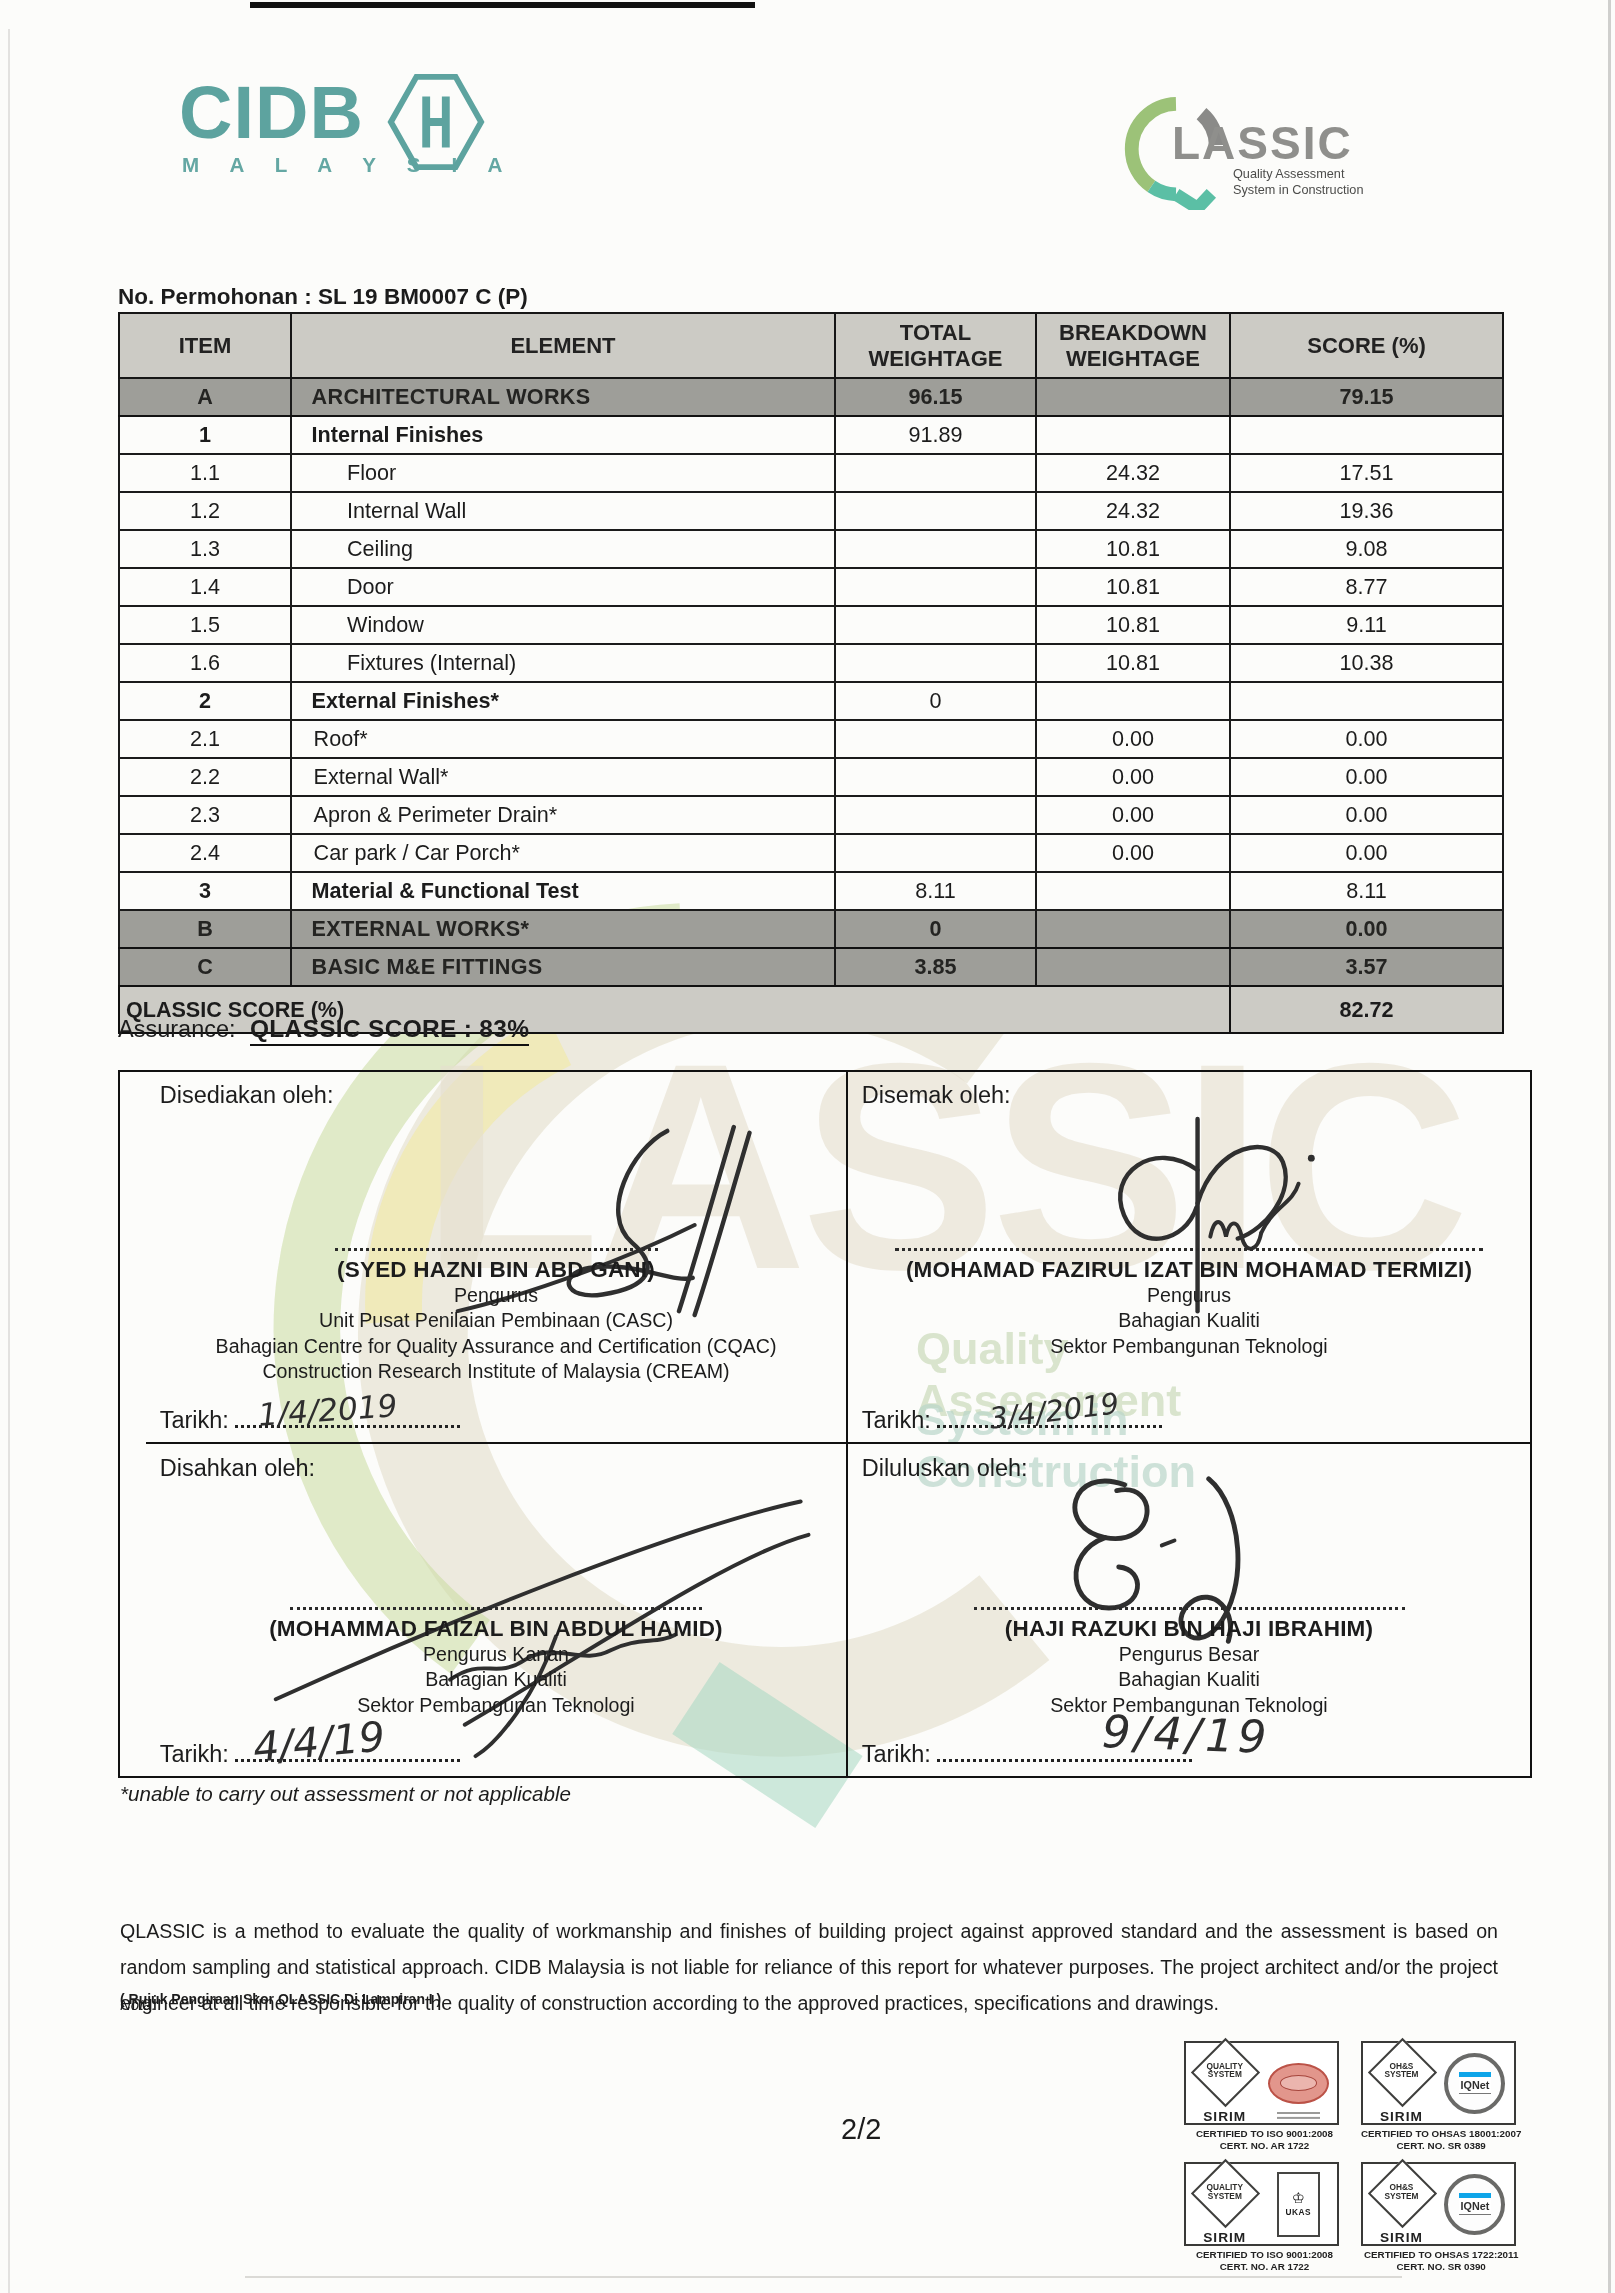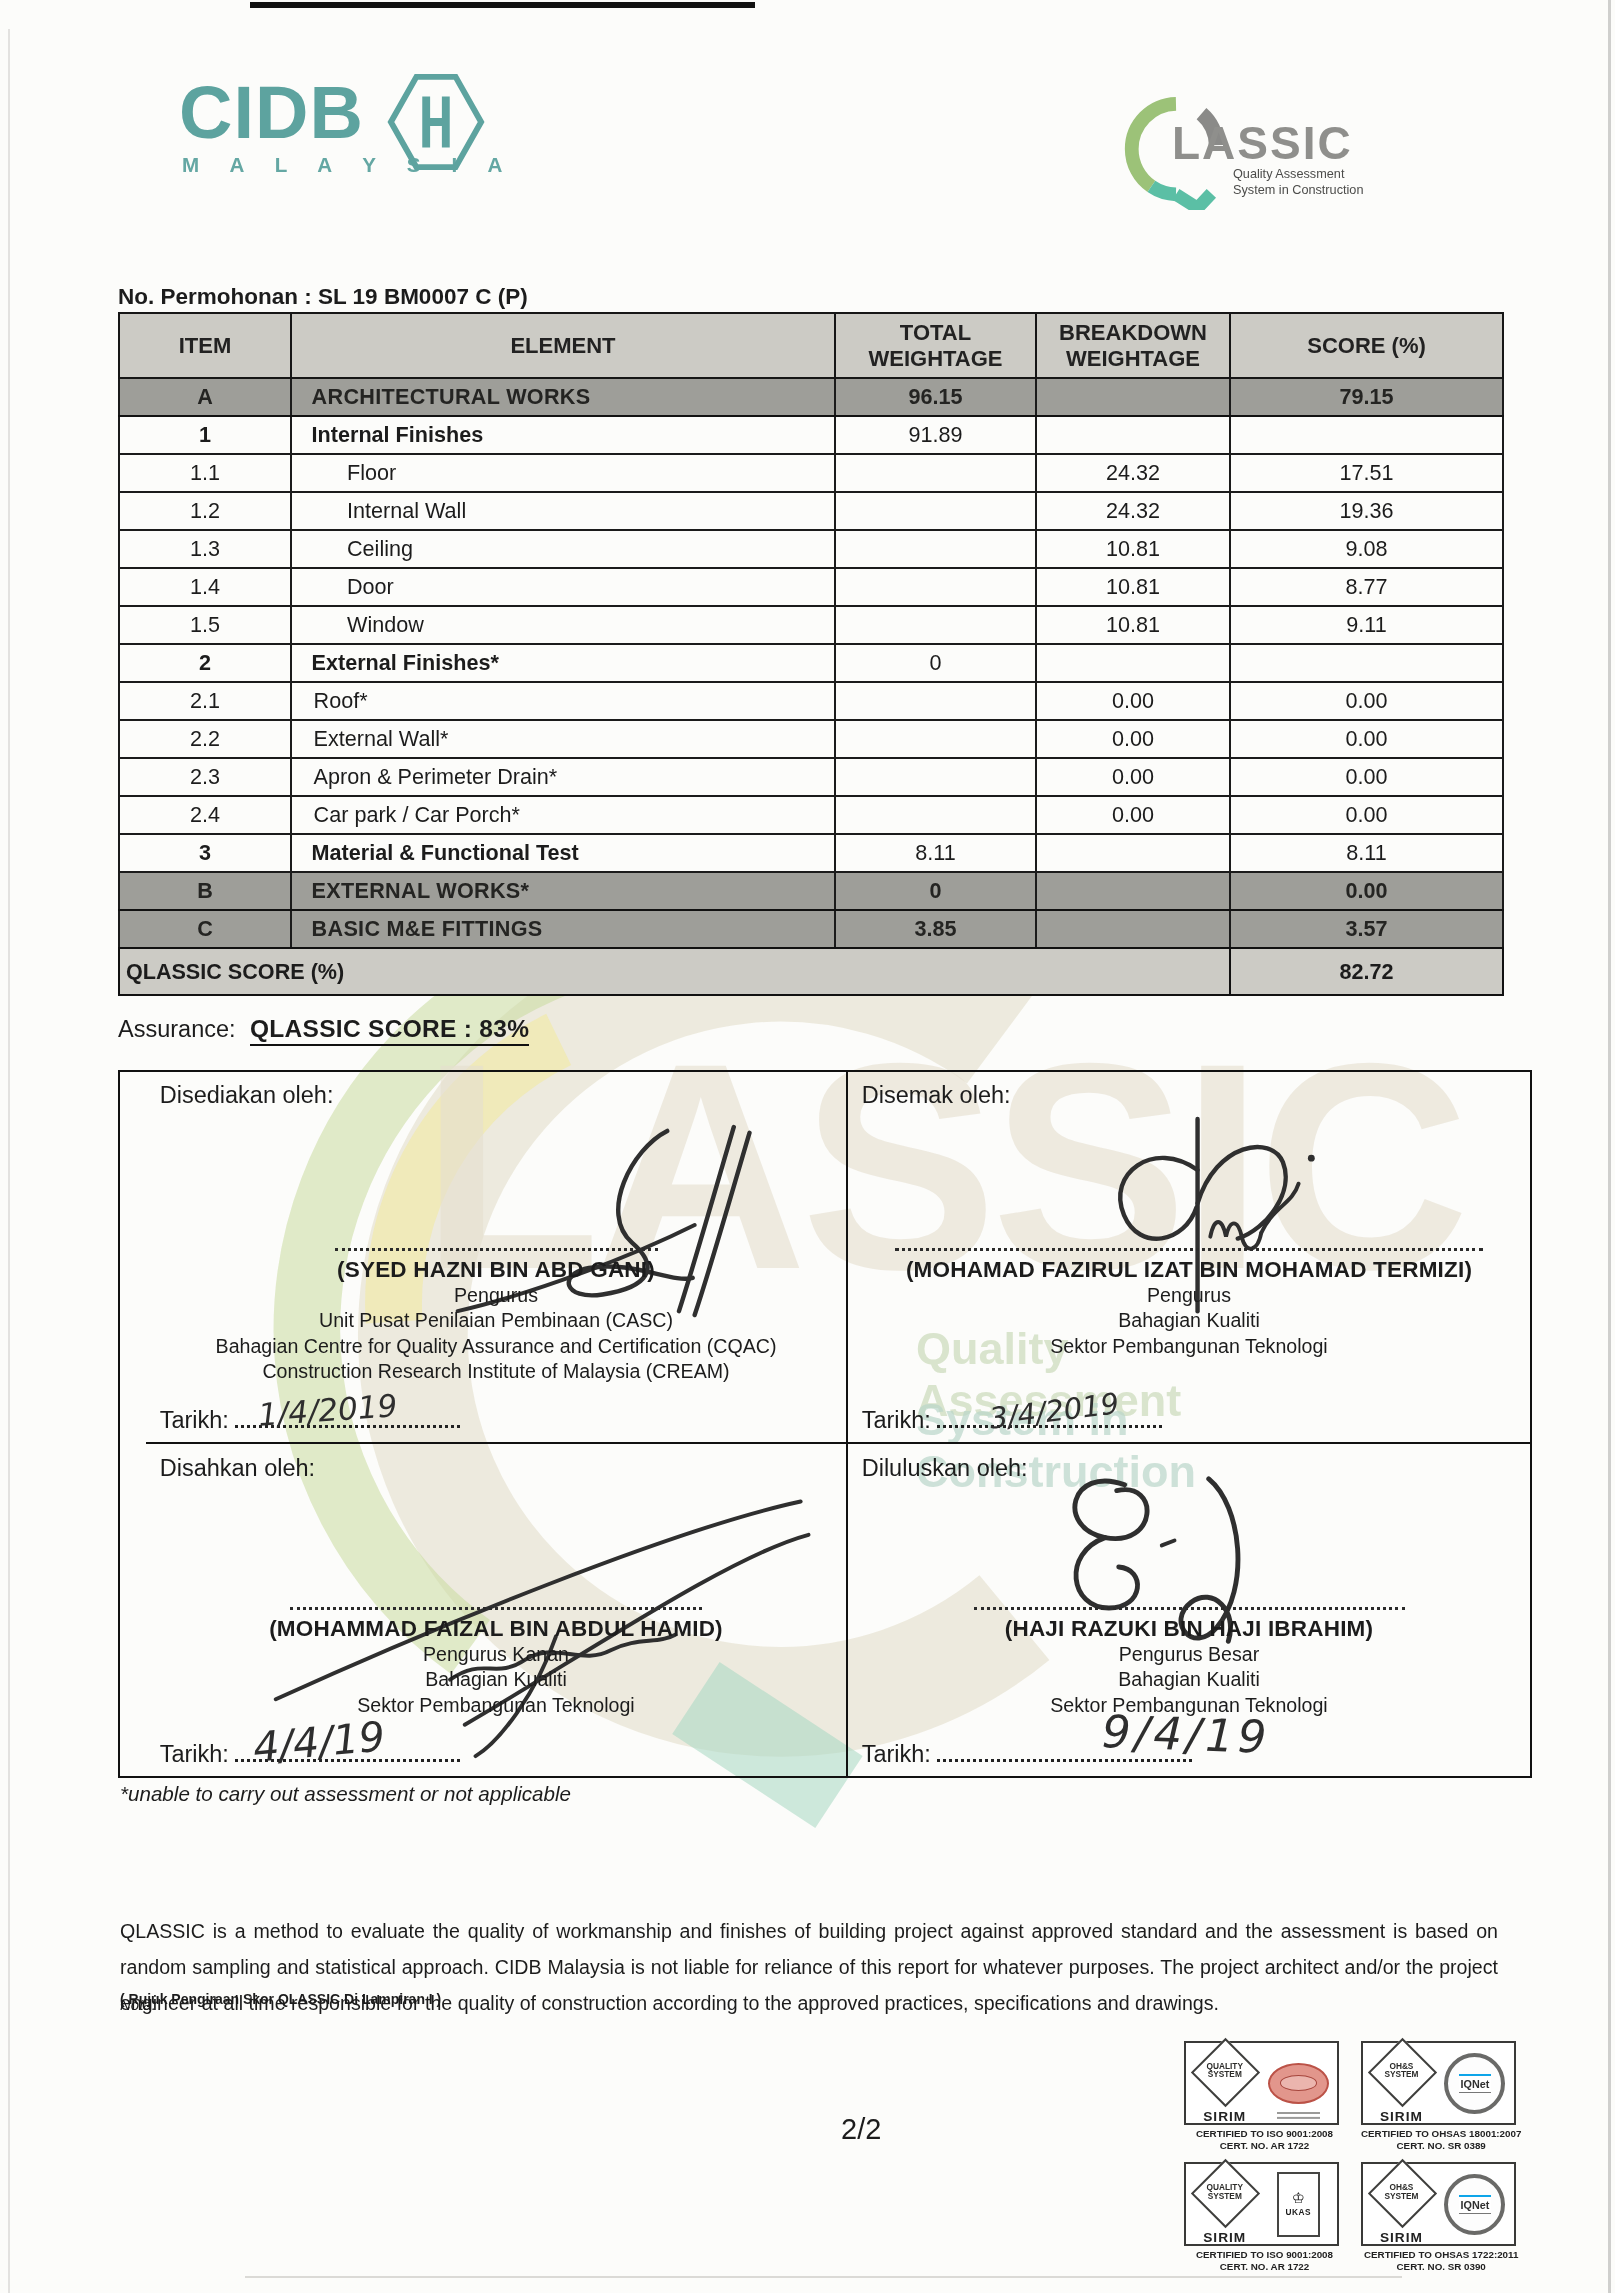--- a/index.html
+++ b/index.html
@@ -84,21 +84,21 @@
   .badge-box{width:155px;height:84px;border:2px solid #3a3a38;background:#fff;display:flex;align-items:center;justify-content:space-around;padding:2px;box-sizing:border-box;}
   .dia-wrap{position:relative;width:65px;height:82px;}
   .dia-wrap::before{content:"";position:absolute;left:8.8px;top:5.9px;width:45px;height:45px;border:2.5px solid #3f3f3d;transform:rotate(45deg);background:#fff;}
   .dia-text{position:absolute;left:0;top:19.6px;width:65px;text-align:center;font-size:8.3px;font-weight:700;line-height:8.8px;color:#2c2c2a;}
   .sirim{position:absolute;left:0;bottom:0;width:65px;text-align:center;font-size:13.7px;font-weight:700;letter-spacing:1px;color:#222;}
   .mark{width:65px;height:78px;display:flex;flex-direction:column;align-items:center;justify-content:center;position:relative;}
   .mark-tuv .mark-inner{width:57px;height:37px;border-radius:50%;background:#e2968c;border:2.9px solid #bb5247;display:flex;align-items:center;justify-content:center;}
   .mark-tuv .mark-inner::before{content:"";width:35px;height:13.7px;border-radius:50%;background:rgba(255,255,255,0.3);border:1px solid #a6453c;}
   .mark-tuv::after{content:"";position:absolute;bottom:7.8px;left:10.8px;width:43px;height:2px;background:#9a9a98;box-shadow:0 4.9px 0 #9a9a98;}
   .mark-iqnet .mark-inner{width:53px;height:53px;border-radius:50%;border:4.9px solid #6a6a68;background:#fdfdfd;display:flex;align-items:center;justify-content:center;}
-  .mark-iqnet .mark-label{font-size:10.8px;font-weight:700;color:#2f2f2f;background:#fff;border-top:2px solid #0ea5e9;border-bottom:1px solid #777;padding:2px 2px;}
+  .mark-iqnet .mark-label{font-size:10.8px;font-weight:700;color:#2f2f2f;background:#fff;border-top:5px solid #0ea5e9;border-bottom:1px solid #777;padding:2px 2px;}
   .mark-ukas .mark-inner{width:39px;height:61px;border:2px solid #454543;display:flex;flex-direction:column;align-items:center;justify-content:center;background:#fff;}
   .mark-ukas .mark-glyph{font-size:14.7px;line-height:15.7px;}
   .mark-ukas .mark-label{font-size:8.3px;font-weight:700;letter-spacing:0.5px;}
   .badge-cap{width:161px;text-align:center;font-size:9.8px;font-weight:700;line-height:12.3px;color:#222;margin-top:2.9px;}
 </style>
 </head>
 <body>
 
 <div class="page">
 
@@ -200,20 +200,27 @@
       <td class="c-num">10.81</td>
       <td class="c-num">8.77</td>
     </tr>
         <tr class="trow sub1">
       <td class="c-item">1.5</td>
       <td class="c-el">Window</td>
       <td class="c-num"></td>
       <td class="c-num">10.81</td>
       <td class="c-num">9.11</td>
     </tr>
+        <tr class="trow sub1">
+      <td class="c-item">1.6</td>
+      <td class="c-el">Fixtures (Internal)</td>
+      <td class="c-num"></td>
+      <td class="c-num">10.81</td>
+      <td class="c-num">10.38</td>
+    </tr>
         <tr class="trow group">
       <td class="c-item">2</td>
       <td class="c-el">External Finishes*</td>
       <td class="c-num">0</td>
       <td class="c-num"></td>
       <td class="c-num"></td>
     </tr>
         <tr class="trow sub2">
       <td class="c-item">2.1</td>
       <td class="c-el">Roof*</td>

